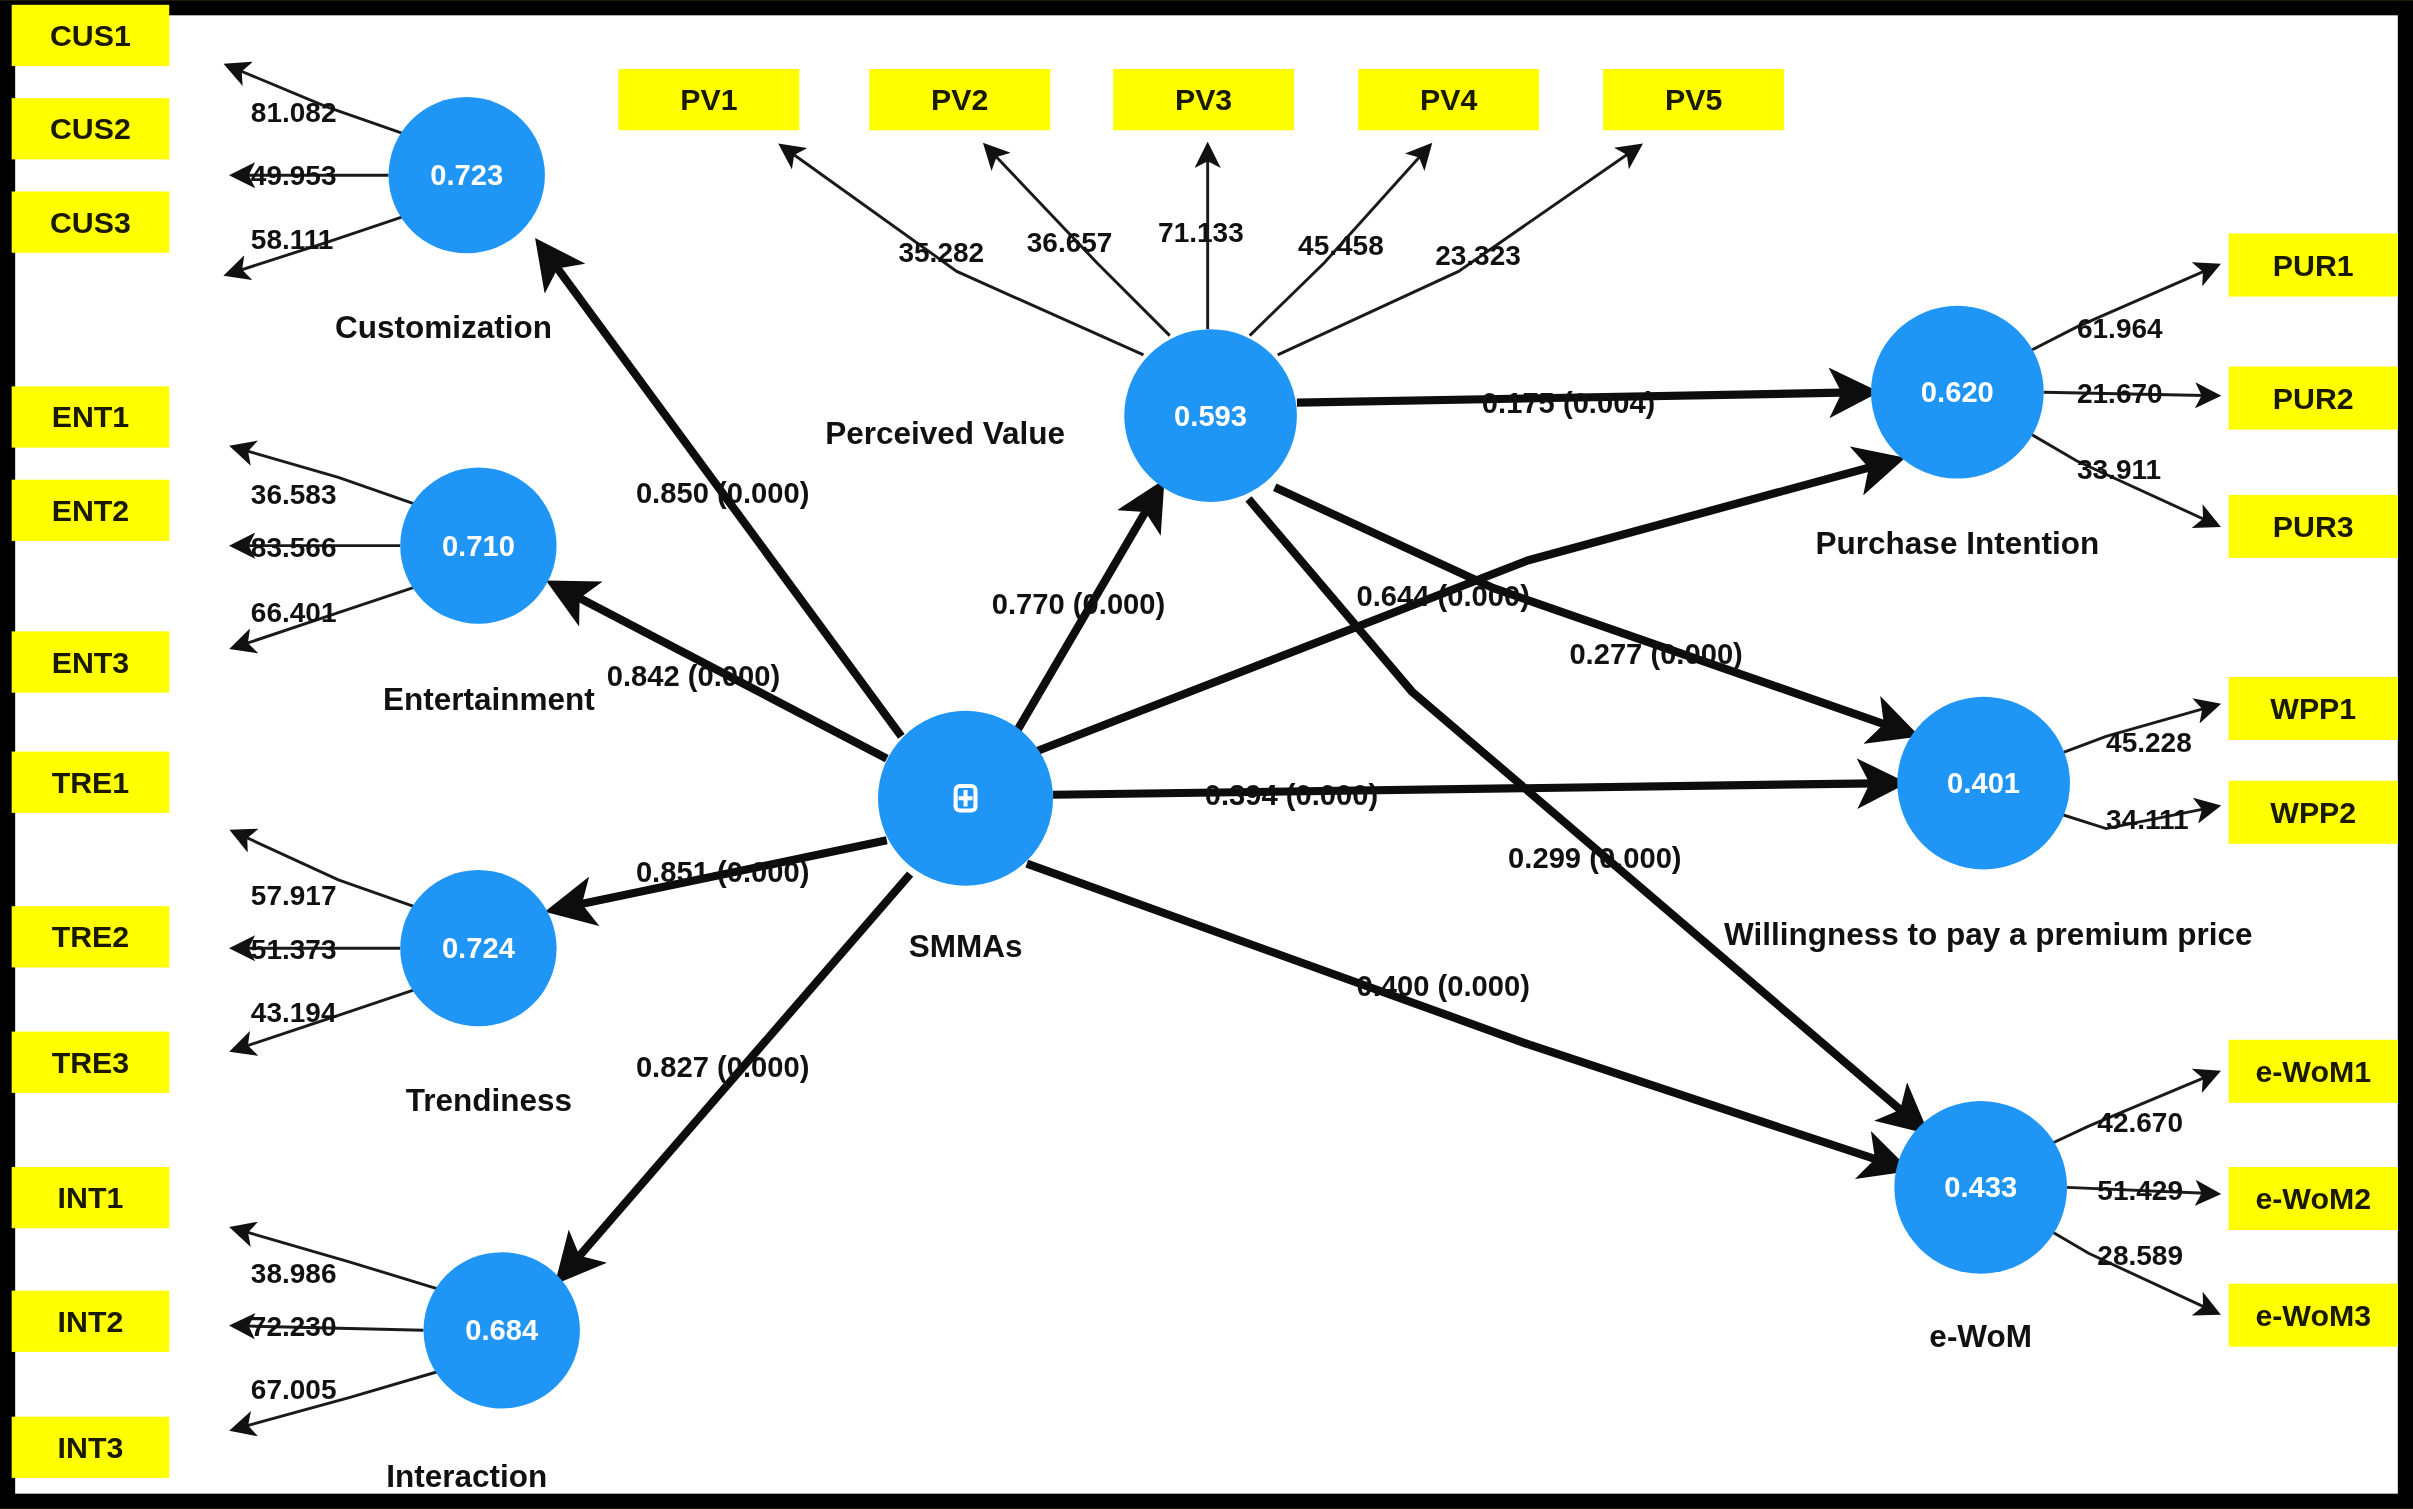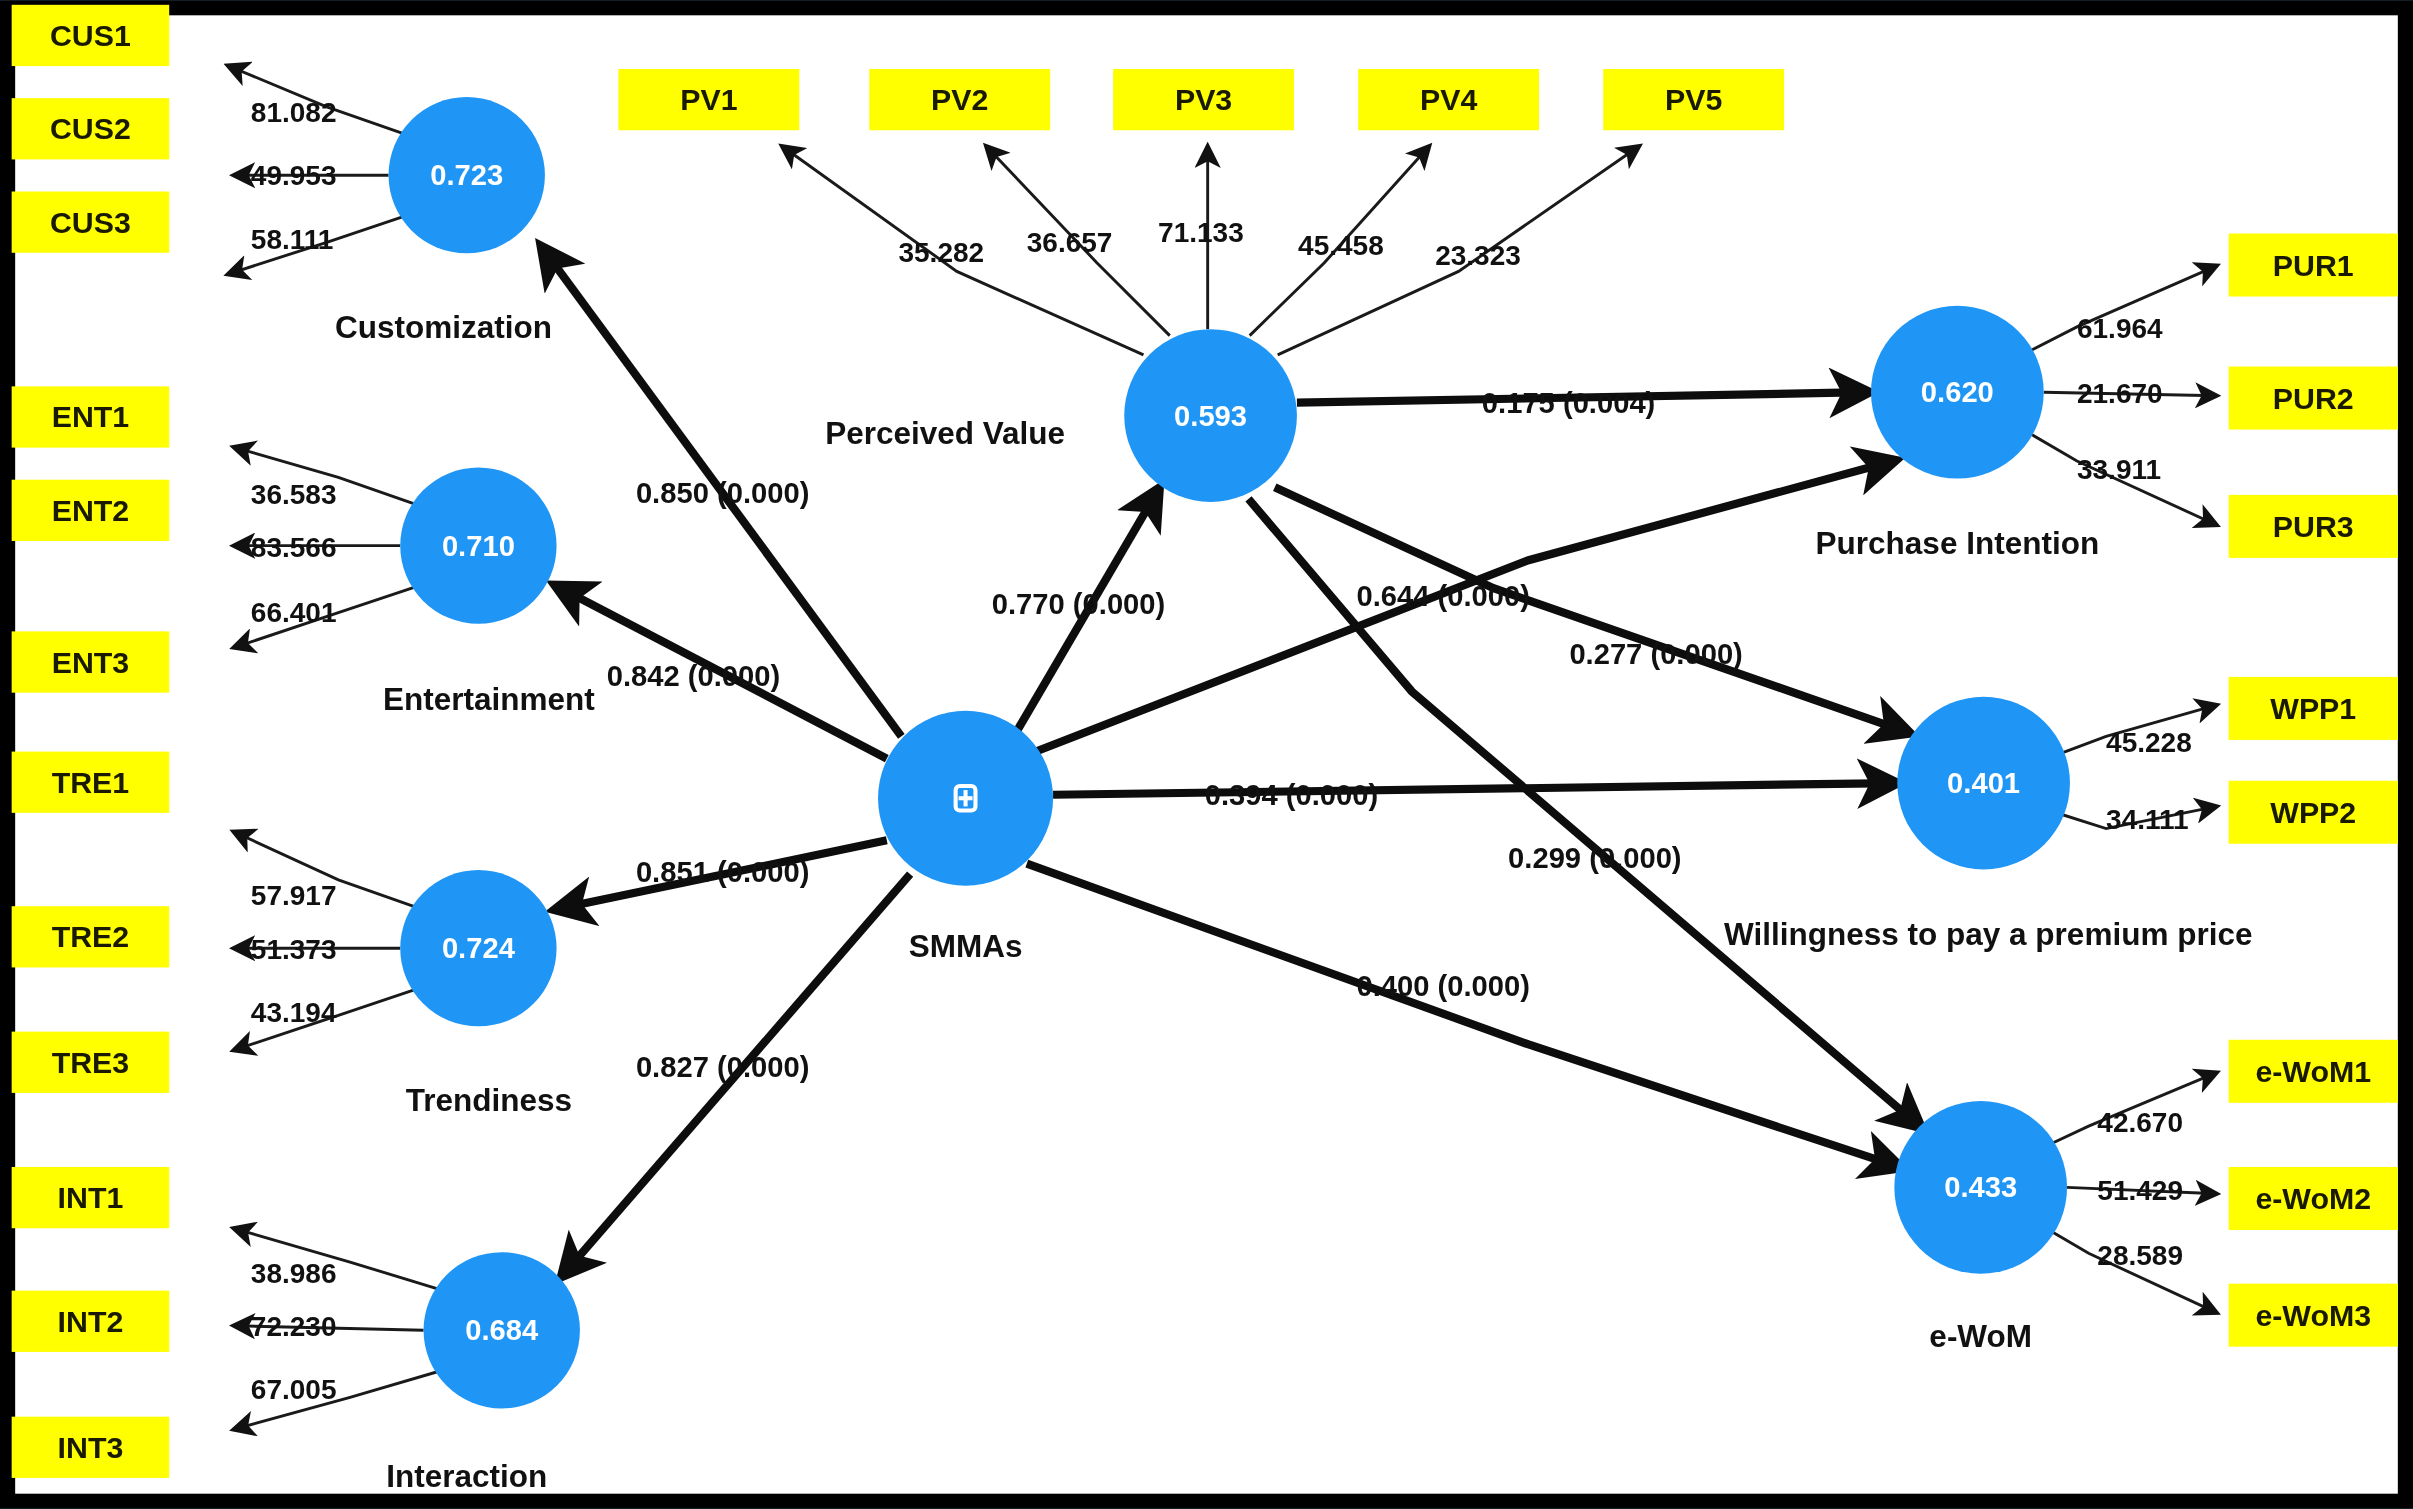--- a/index.html
+++ b/index.html
@@ -4,21 +4,21 @@
 <style>
   html,body{margin:0;padding:0;background:#ffffff;}
   body{
     font-family:"Liberation Sans", sans-serif;
     width:2413px;height:1509px;overflow:hidden;
   }
   #frame{
     position:relative;
     width:2413px;height:1509px;
     box-sizing:border-box;
-    background:#7dd3fc;
+    background:#eab308;
   }
   #diagram{display:block;width:2413px;height:1509px;}
 
   .indicator-box-rect{ fill:#ffff00; stroke:none; }
   .indicator-box-label{
     font-family:"Liberation Sans", sans-serif;
     font-weight:700;
     font-size:52px;
     fill:#1a1a00;
     text-anchor:middle;

